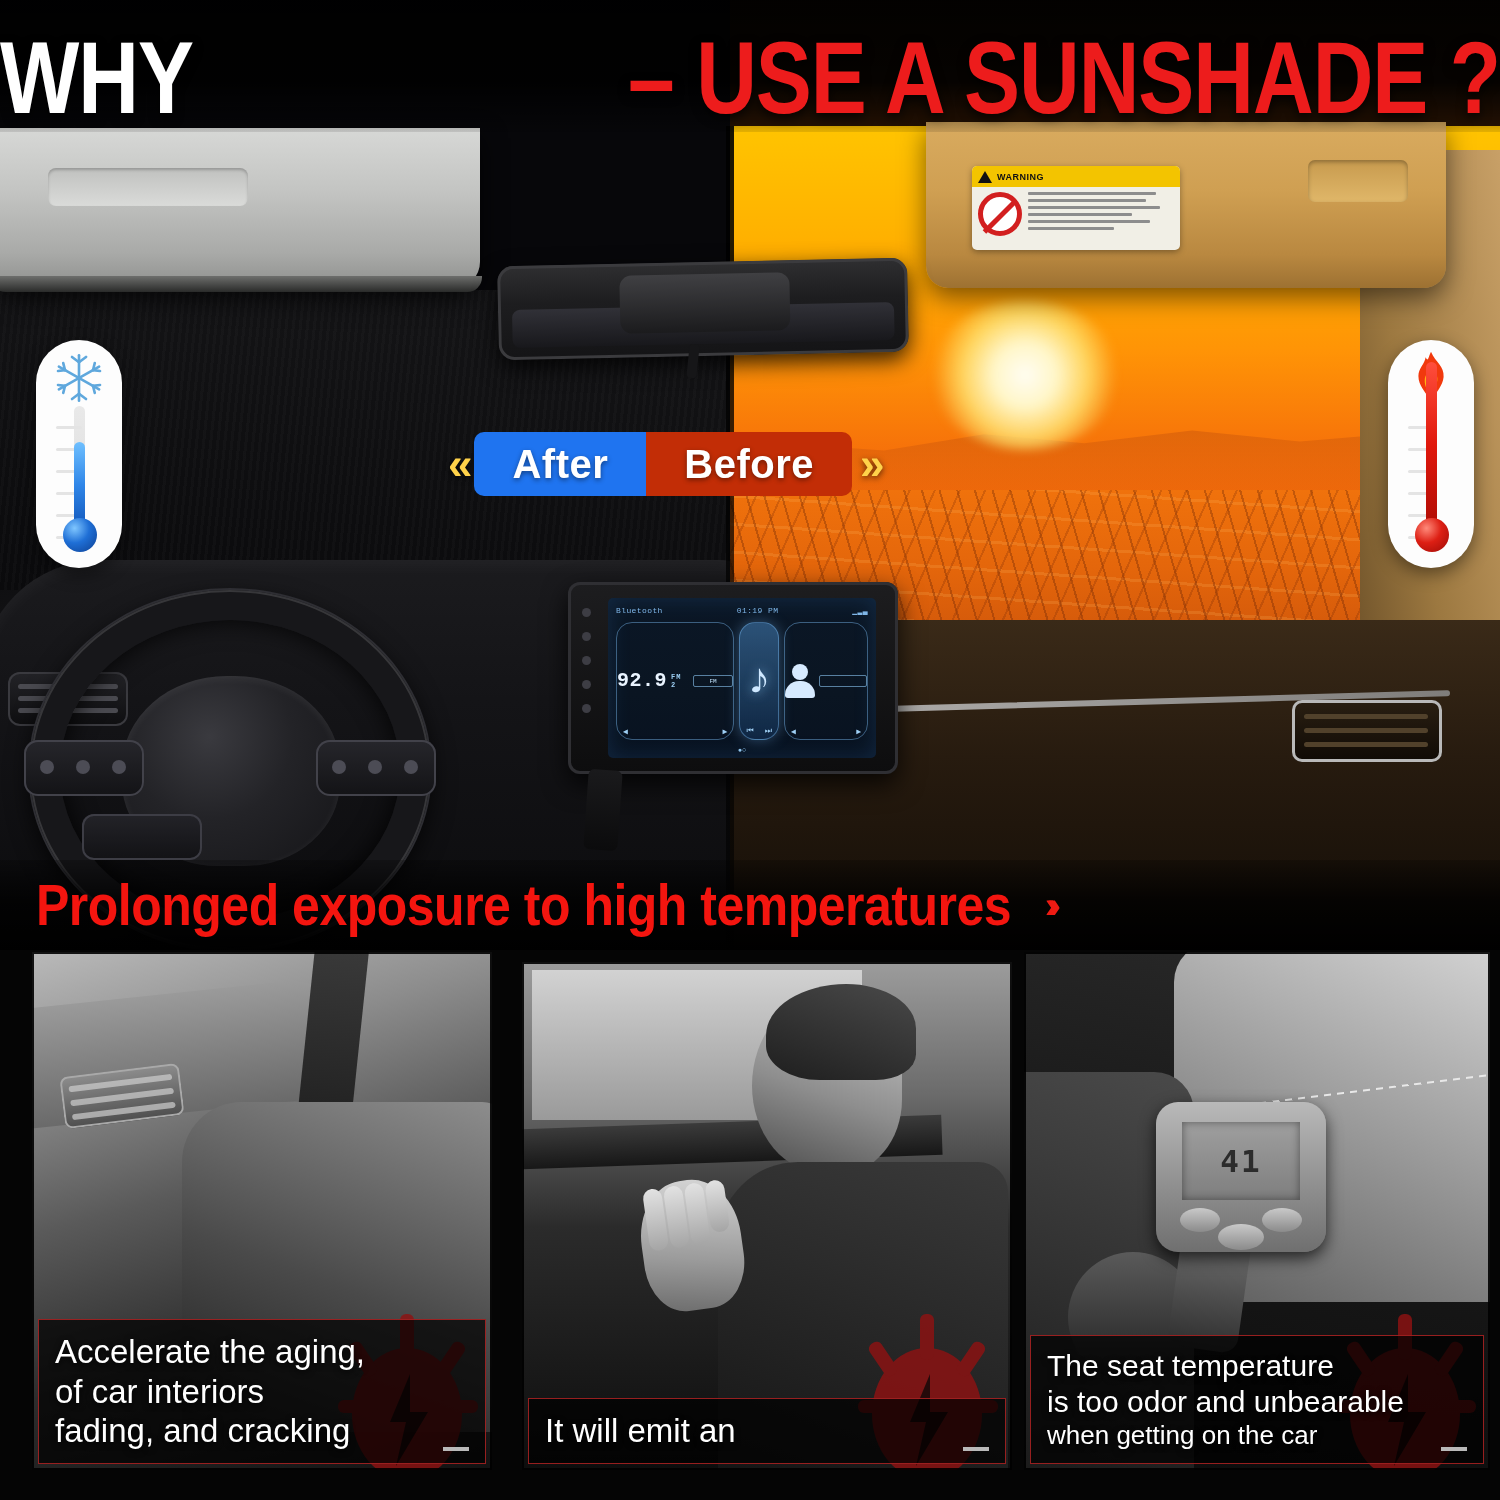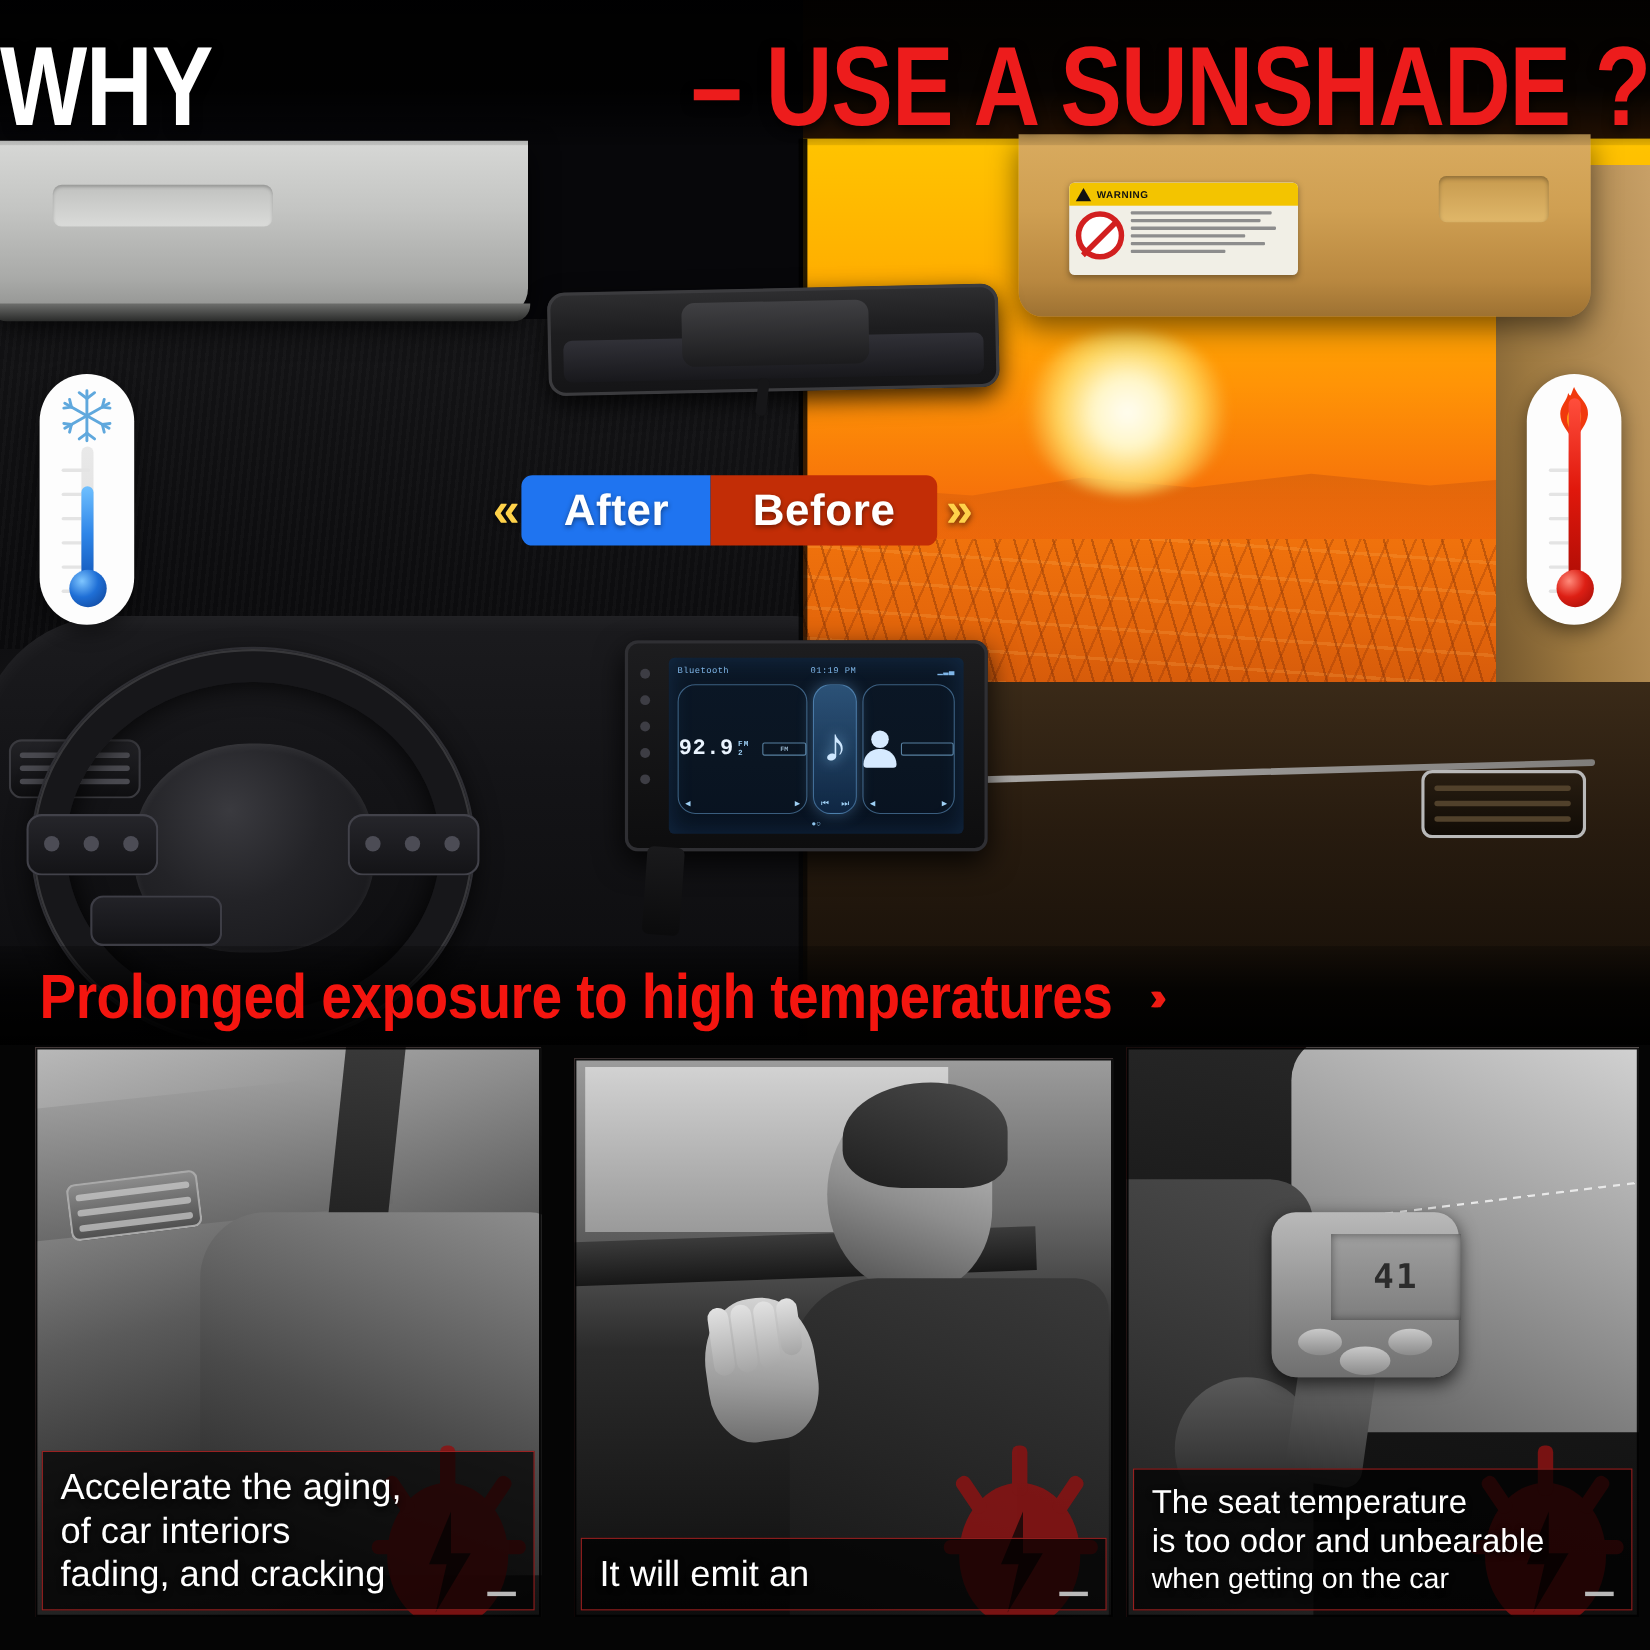--- a/index.html
+++ b/index.html
@@ -245,21 +245,21 @@
   .p3 .seatback { position:absolute; left:150px; top:-10px; width:330px; height:360px; border-radius:40px 20px 0 0;
       background:linear-gradient(205deg,#d5d5d5,#9f9f9f 45%,#5c5c5c 100%); }
   .p3 .stitch { position:absolute; left:170px; top:140px; width:300px; height:2px;
       background:repeating-linear-gradient(90deg,#e8e8e8 0 7px, transparent 7px 13px); transform:rotate(-7deg); }
   .p3 .bolster { position:absolute; left:0; top:120px; width:170px; height:400px; border-radius:0 40px 0 0;
       background:linear-gradient(200deg,#4a4a4a,#1b1b1b); }
   .gun { position:absolute; left:132px; top:150px; width:170px; height:150px; border-radius:22px;
       background:linear-gradient(180deg,#b9b9b9,#6f6f6f); box-shadow:0 6px 16px rgba(0,0,0,.7); }
   .gun .lcd { position:absolute; left:26px; top:20px; width:118px; height:78px; border-radius:0;
       background:linear-gradient(180deg,#9f9f9f,#7e7e7e); box-shadow:inset 0 0 8px rgba(0,0,0,.45);
-      display:flex; align-items:center; justify-content:center;margin-left:28px; }
+      display:flex; align-items:center; justify-content:center; }
   .gun .lcd .val { color:#2c2c2c; font-size:31px; font-weight:700; letter-spacing:2px;
       font-family:"DejaVu Sans Mono", monospace; }
   .gun .b1,.gun .b2,.gun .b3 { position:absolute; border-radius:50%;
       background:linear-gradient(180deg,#c9c9c9,#8b8b8b); }
   .gun .b1 { left:24px; top:106px; width:40px; height:24px; }
   .gun .b2 { right:24px; top:106px; width:40px; height:24px; }
   .gun .b3 { left:62px; top:122px; width:46px; height:26px; }
   .p3 .grip { position:absolute; left:150px; top:288px; width:70px; height:110px;
       background:linear-gradient(180deg,#6e6e6e,#2e2e2e); transform:rotate(8deg); border-radius:0 0 16px 16px; }
   .p3 .wrist { position:absolute; left:44px; top:300px; width:130px; height:130px; border-radius:50%;

